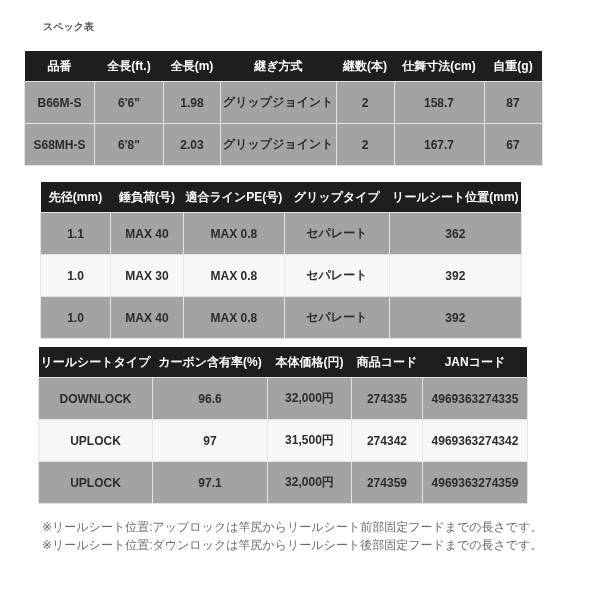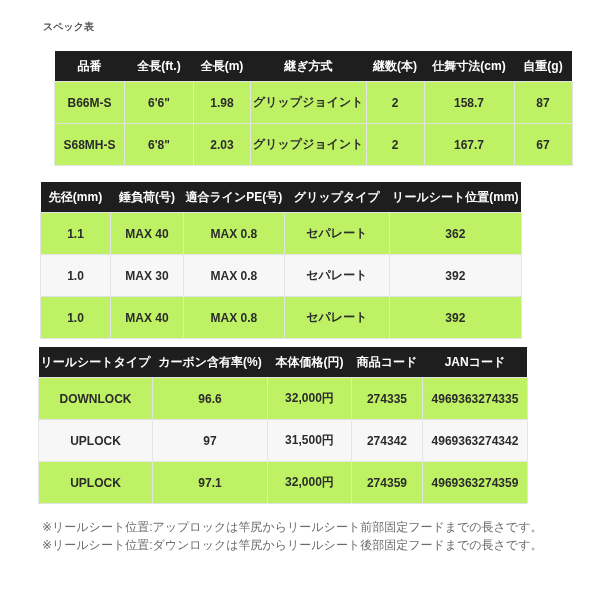--- a/index.html
+++ b/index.html
@@ -17,25 +17,25 @@
     font-size:12px;
   }
   table.spec th{
     background:#1e1e1e;color:#ffffff;
     font-weight:700;height:30px;padding:0 2px;
     text-align:center;border:0;overflow:hidden;white-space:nowrap;
   }
   table.spec td{
     height:41px;padding:0 2px;
     text-align:center;font-weight:700;color:#2b2b2b;
-    border:1px solid #e4e4e4;background:#bef264;
+    border:1px solid #e4e4e4;background:#a3a3a3;
     overflow:hidden;white-space:nowrap;
   }
   table.spec tr.alt td{background:#f7f7f7;}
-  .t1{margin:17px 0 0 54px;}
+  .t1{margin:17px 0 0 24px;}
   .t2{margin:16px 0 0 40px;}
   .t3{margin:8px 0 0 38px;}
   .notes{
     margin:14px 0 0 42px;
     font-size:12px;line-height:18px;color:#6c6c6c;
   }
 </style>
 </head>
 <body>
 

